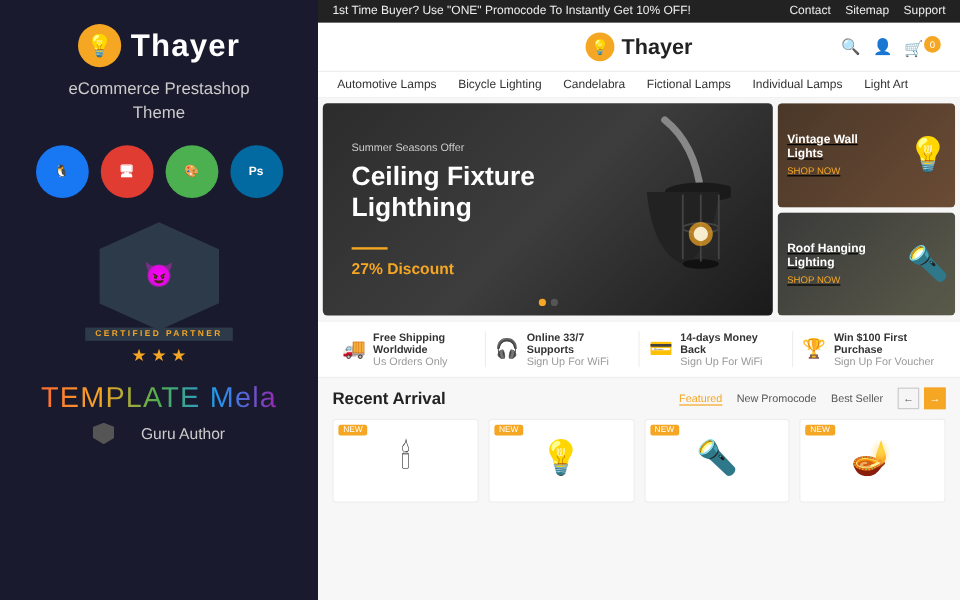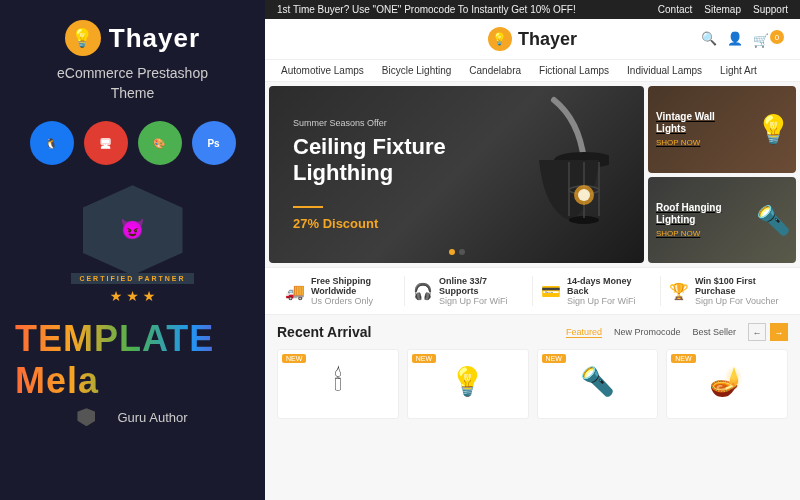--- a/index.html
+++ b/index.html
@@ -52,21 +52,21 @@
       width: 44px; height: 44px;
       border-radius: 50%;
       display: flex; align-items: center; justify-content: center;
       font-size: 10px;
       font-weight: bold;
       color: #fff;
     }
     .ti-blue { background: #1877f2; }
     .ti-red { background: #e03c31; }
     .ti-multi { background: #4caf50; }
-    .ti-ps { background: #3b82f6; }
+    .ti-ps { background: #0369a1; }
     .certified-badge {
       display: flex;
       flex-direction: column;
       align-items: center;
       margin-bottom: 14px;
     }
     .hexagon {
       width: 100px; height: 90px;
       background: #2d3a4a;
       clip-path: polygon(50% 0%, 100% 25%, 100% 75%, 50% 100%, 0% 75%, 0% 25%);
@@ -90,22 +90,22 @@
       background: #2d3a4a;
       padding: 2px 8px;
       margin-top: -2px;
       text-transform: uppercase;
     }
     .stars {
       display: flex; gap: 4px; margin-top: 4px;
     }
     .star { color: #f5a623; font-size: 14px; }
     .template-mela {
-      font-size: 36px;
-      font-weight: 700;
+      font-size: 24px;
+      font-weight: 400;
       background: linear-gradient(to right, #ff6b35, #f5a623, #4caf50, #2196f3, #9c27b0);
       -webkit-background-clip: text;
       -webkit-text-fill-color: transparent;
       background-clip: text;
       margin-bottom: 6px;
       letter-spacing: 1px;
     }
     .guru-author {
       display: flex; align-items: center; gap: 22px;
       color: #ccc; font-size: 13px;

